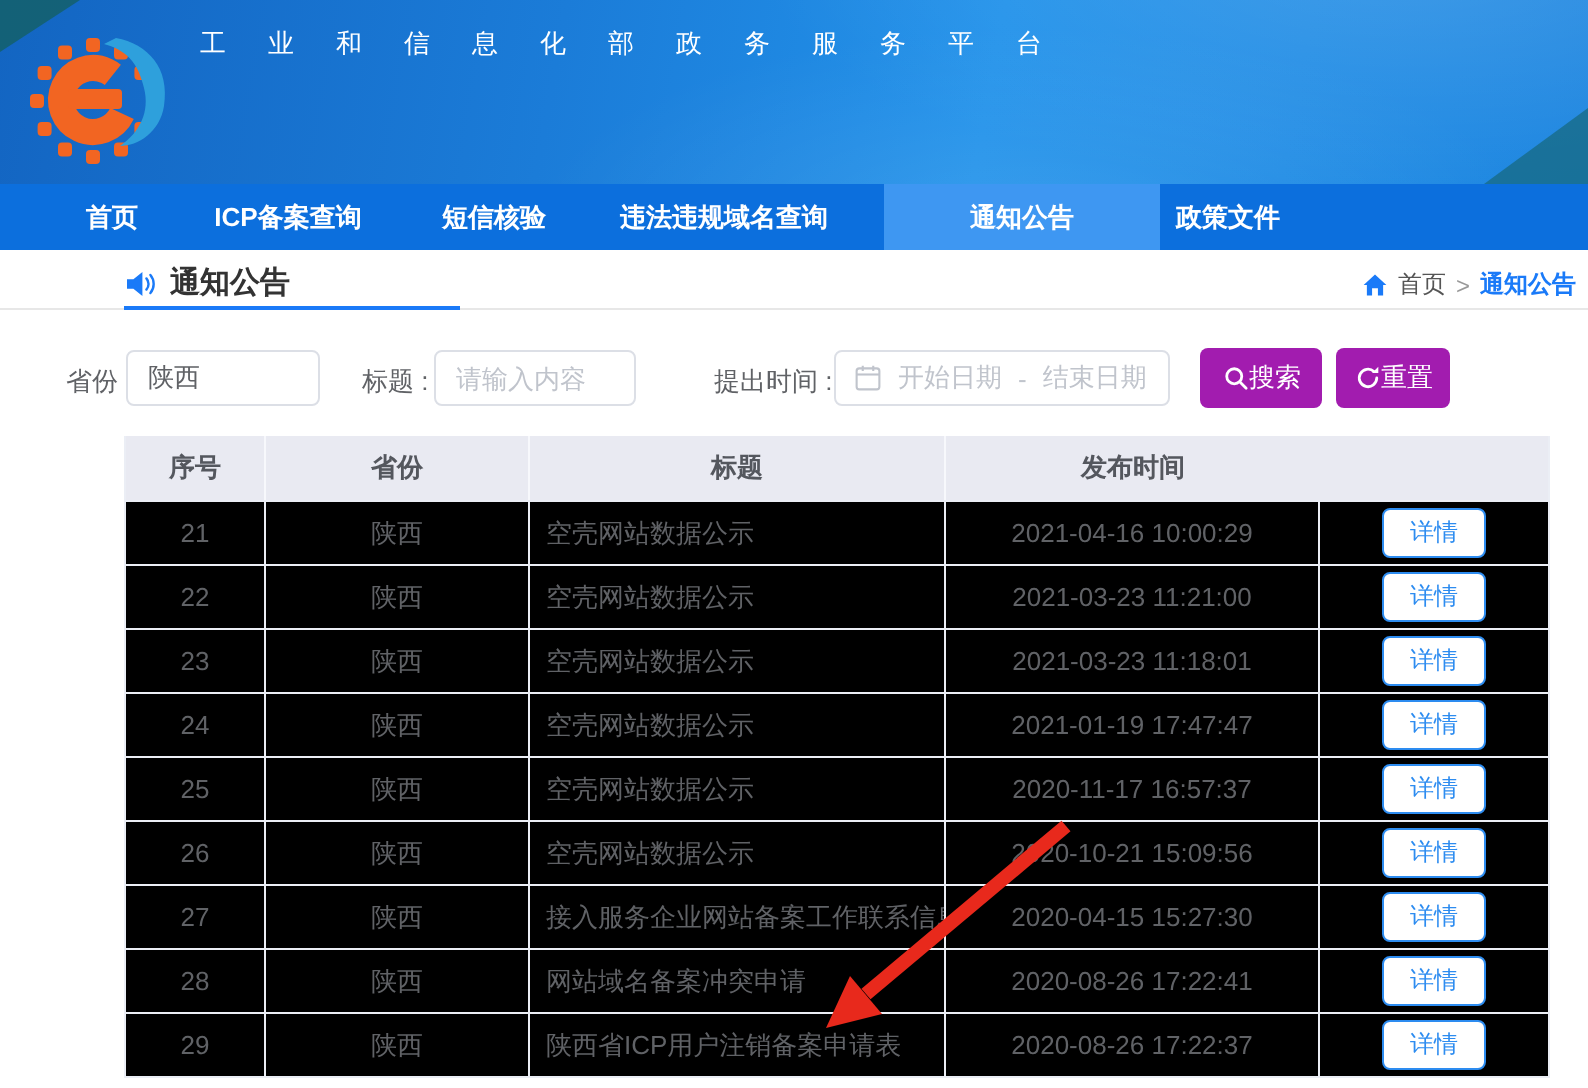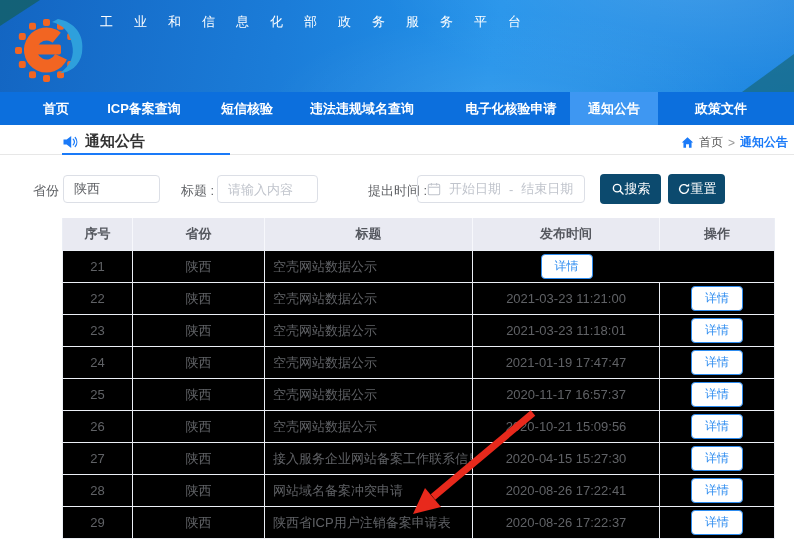--- a/index.html
+++ b/index.html
@@ -43,33 +43,33 @@
   .section-title { font-size:15px; font-weight:bold; color:#333; }
   .title-underline { position:absolute; left:62px; bottom:-1px; width:168px; height:2px; background:#1a7af8; }
   .breadcrumb { position:absolute; right:6px; top:9px; display:flex; align-items:center; gap:5px;
     font-size:12px; color:#555; }
   .crumb-sep { color:#999; }
   .crumb-current { color:#1a7af8; font-weight:bold; cursor:pointer; }
   .crumb-home { cursor:pointer; }
   
   .filters { position:relative; height:57px; background:#fff; }
   .f-label { position:absolute; top:27px; font-size:13px; color:#606266; white-space:nowrap; }
-  .lbl-province { left:33px; } .lbl-title { left:181px; } .lbl-date { left:368px; }
+  .lbl-province { left:33px; } .lbl-title { left:181px; } .lbl-date { left:357px; }
   .f-input { position:absolute; top:20px; height:28px; border:1px solid #dcdfe6; border-radius:4px;
     background:#fff; font-size:13px; color:#606266; padding:0 10px; outline:none;
     font-family:"Liberation Sans","DejaVu Sans",sans-serif; }
   .inp-province { left:63px; width:97px; }
   .inp-title { left:217px; width:101px; }
   .inp-title::placeholder { color:#c0c4cc; }
   .date-box { position:absolute; left:417px; top:20px; width:168px; height:28px;
     border:1px solid #dcdfe6; border-radius:4px; display:flex; align-items:center;
     gap:8px; padding:8px 9px; font-size:13px; color:#c0c4cc; cursor:text; }
   .date-box .dash { color:#c0c4cc; }
   .btn { position:absolute; top:19px; height:30px; border:none; border-radius:4px;
-    background:#0c4a6e; color:#fff; font-size:13px; display:flex; align-items:center;
+    background:#a21caf; color:#fff; font-size:13px; display:flex; align-items:center;
     justify-content:center; cursor:pointer;
     font-family:"Liberation Sans","DejaVu Sans",sans-serif; }
   .btn-search { left:600px; width:61px; }
   .btn-reset { left:668px; width:57px; }
   
   .table { position:absolute; left:62px; top:218px; width:713px;
     border:1px solid #ebeef5; border-top:none; }
   .thead, .tr { display:grid; grid-template-columns:70px 132px 208px 187px 114px; height:32px; }
   .thead { background:#e9eaf2; }
   .th { display:flex; align-items:center; justify-content:center; font-size:13px;
@@ -121,23 +121,20 @@
   </div>
     <div class="nav-item">
     <span>ICP备案查询</span>
   </div>
     <div class="nav-item">
     <span>短信核验</span>
   </div>
     <div class="nav-item">
     <span>违法违规域名查询</span>
   </div>
-    <div class="nav-item">
-    <span>电子化核验申请</span>
-  </div>
     <div class="nav-item active">
     <span>通知公告</span>
   </div>
     <div class="nav-item">
     <span>政策文件</span>
   </div>
   </div>
 
 <div class="title-bar">
   <div class="title-left">
@@ -190,27 +187,27 @@
     <span>重置</span>
   </button>
 </div>
 
 <div class="table">
   <div class="thead">
     <div class="th">序号</div>
     <div class="th">省份</div>
     <div class="th">标题</div>
     <div class="th">发布时间</div>
-    <div class="th">操作</div>
   </div>
   <div>
       <div class="tr">
     <div class="td">21</div>
     <div class="td">陕西</div>
     <div class="td c-title">空壳网站数据公示</div>
+    <div class="td">2021-04-16 10:00:29</div>
     <div class="td">
       <button class="detail-btn">详情</button>
     </div>
   </div>
       <div class="tr">
     <div class="td">22</div>
     <div class="td">陕西</div>
     <div class="td c-title">空壳网站数据公示</div>
     <div class="td">2021-03-23 11:21:00</div>
     <div class="td">

